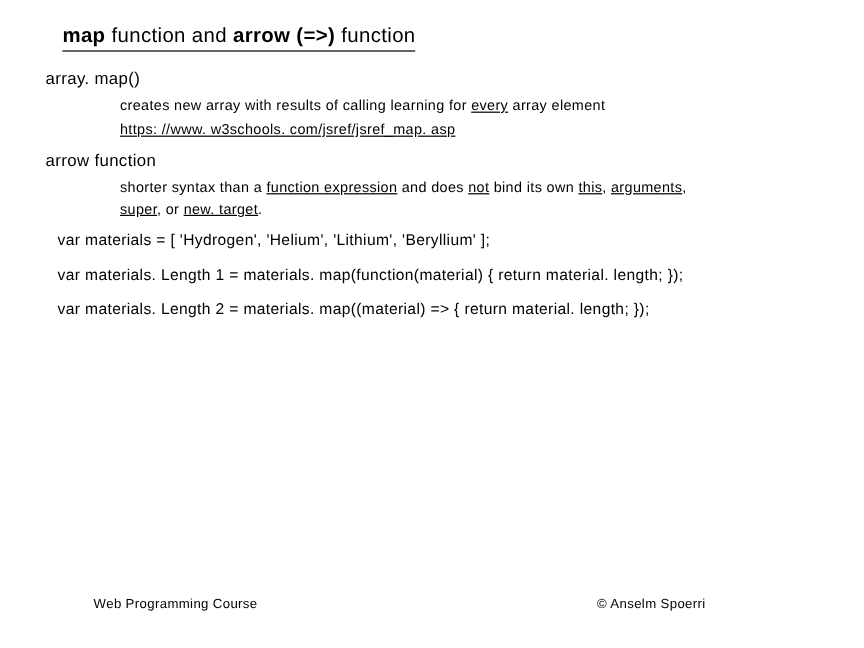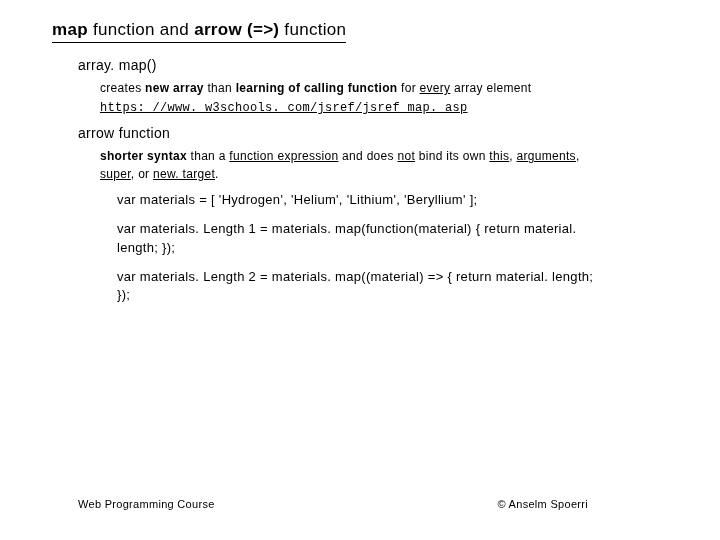--- a/index.html
+++ b/index.html
@@ -23,42 +23,41 @@
     margin: 0 0 14px 52px;
     font-weight: normal;
     border-bottom: 1px solid #000;
     display: inline-block;
     padding-bottom: 2px;
     letter-spacing: 0.3px;
   }
   .title .b { font-weight: bold; }
   .sub1 {
     font-size: 14px;
-    margin: 0 0 6px 78px;
+    margin: 0 0 6px 38px;
     letter-spacing: 0.3px;
   }
   .sub1.arrow { font-weight: normal; margin-top: 10px; }
   .bullet {
     font-size: 12px;
     margin: 0 60px 4px 100px;
     line-height: 1.5;
     letter-spacing: 0.3px;
   }
-  .bullet .b { font-weight: bold; }
+  .bullet .b { font-weight: normal; }
   .link {
     text-decoration: underline;
     font-size: 12px;
     margin: 0 0 10px 100px;
     display: block;
     letter-spacing: 0.3px;
-    font-family: Liberation Mono, monospace;
   }
   .code {
     font-size: 13px;
-    margin: 8px 50px 10px 117px;
+    margin: 8px 50px 10px 48px;
     line-height: 1.45;
     letter-spacing: 0.3px;
   }
   .footer {
     position: absolute;
     bottom: 30px;
     left: 78px;
     right: 72px;
     font-size: 11px;
     letter-spacing: 0.3px;
@@ -71,21 +70,21 @@
 
 <div class="slide">
 
   <div class="title">
     <span class="b">map</span><span> function and </span><span class="b">arrow (=&gt;)</span><span> function</span>
   </div>
 
   <div class="sub1">array. map()</div>
 
   <div class="bullet">
-    <span>creates </span><span class="b">new array</span><span> than </span><span class="b">learning of calling function</span><span> for </span><span style="text-decoration:underline">every</span><span> array element</span>
+    <span>creates </span><span class="b">new array</span><span> with </span><span class="b">results of calling learning</span><span> for </span><span style="text-decoration:underline">every</span><span> array element</span>
   </div>
 
   <span class="link">https: //www. w3schools. com/jsref/jsref_map. asp</span>
 
   <div class="sub1 arrow">arrow function</div>
 
   <div class="bullet">
     <span class="b">shorter syntax</span><span> than a </span><span style="text-decoration:underline">function expression</span><span> and does </span><span style="text-decoration:underline">not</span><span> bind its own </span><span style="text-decoration:underline">this</span><span>, </span><span style="text-decoration:underline">arguments</span><span>, </span><span style="text-decoration:underline">super</span><span>, or </span><span style="text-decoration:underline">new. target</span><span>.</span>
   </div>
 

